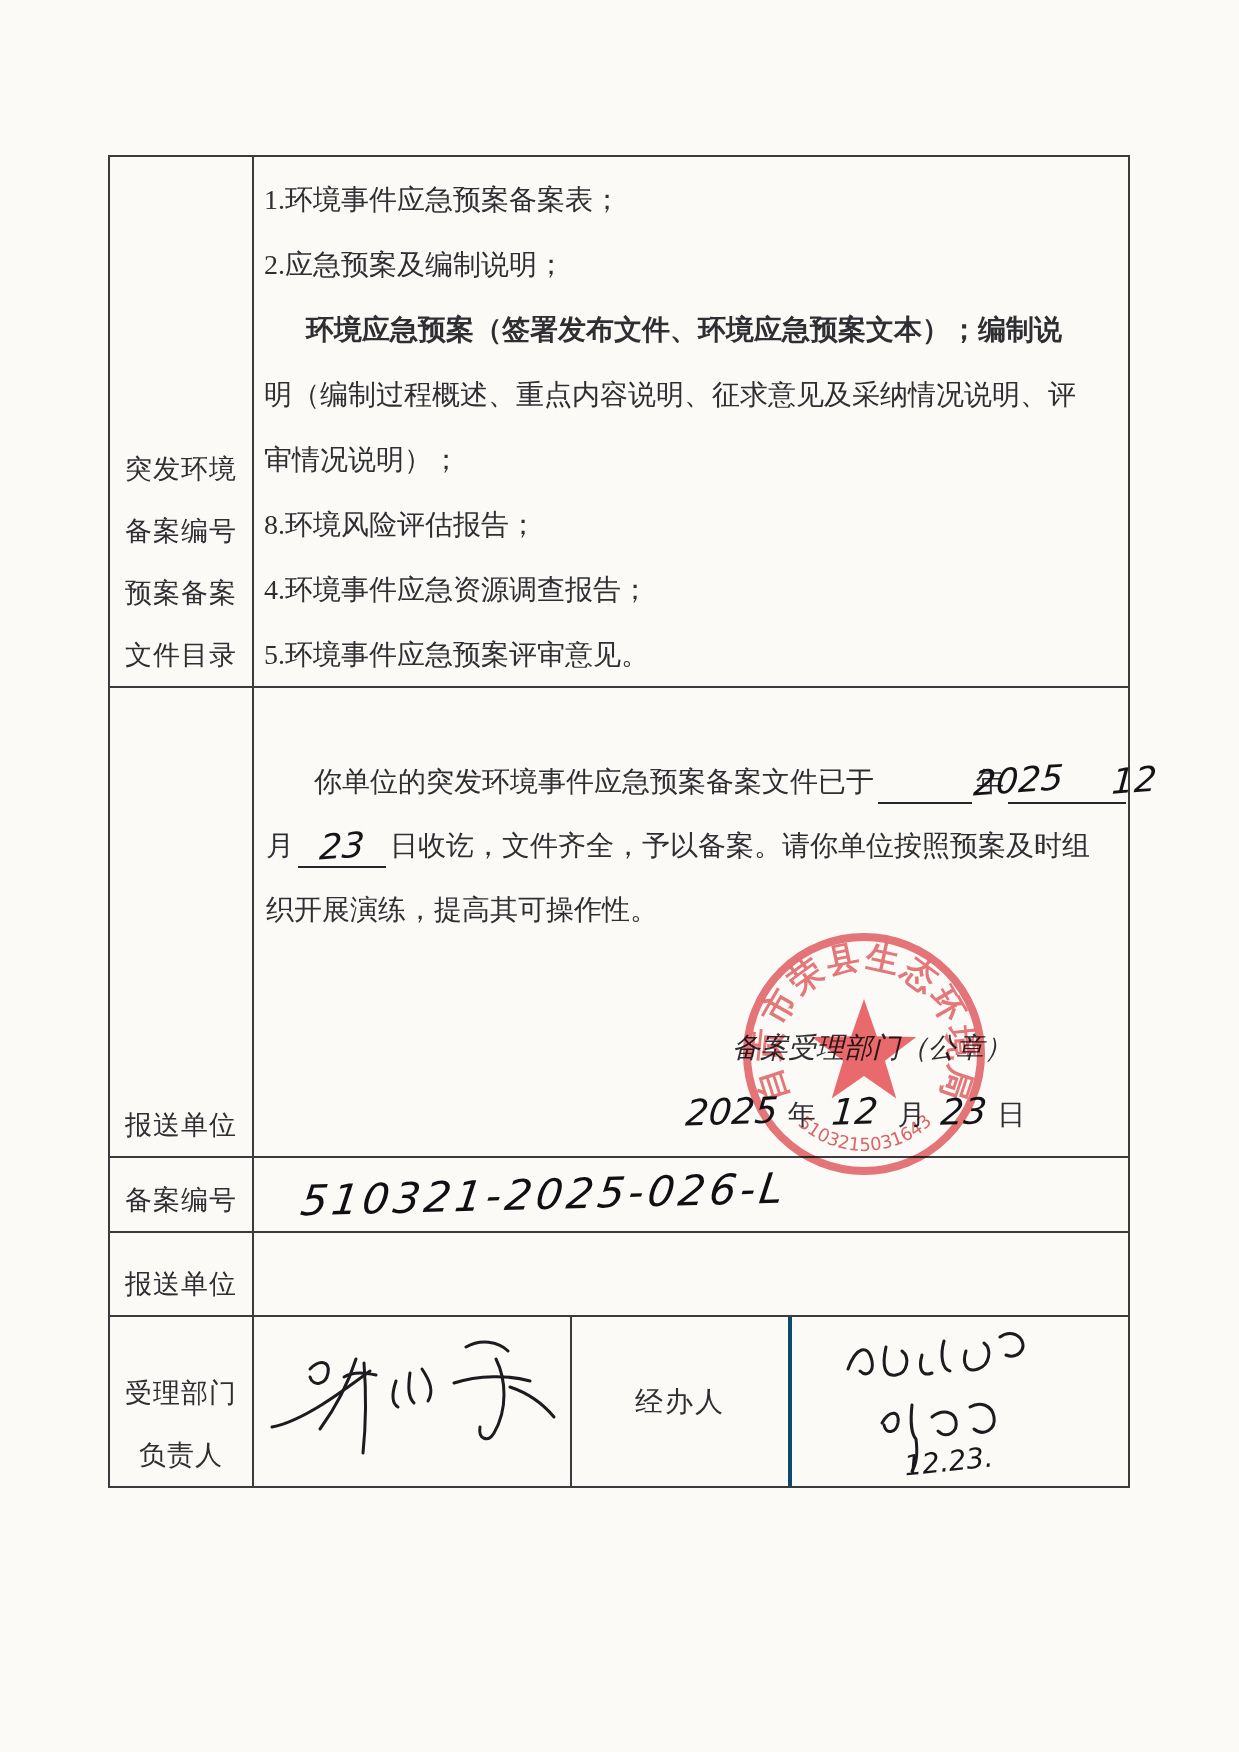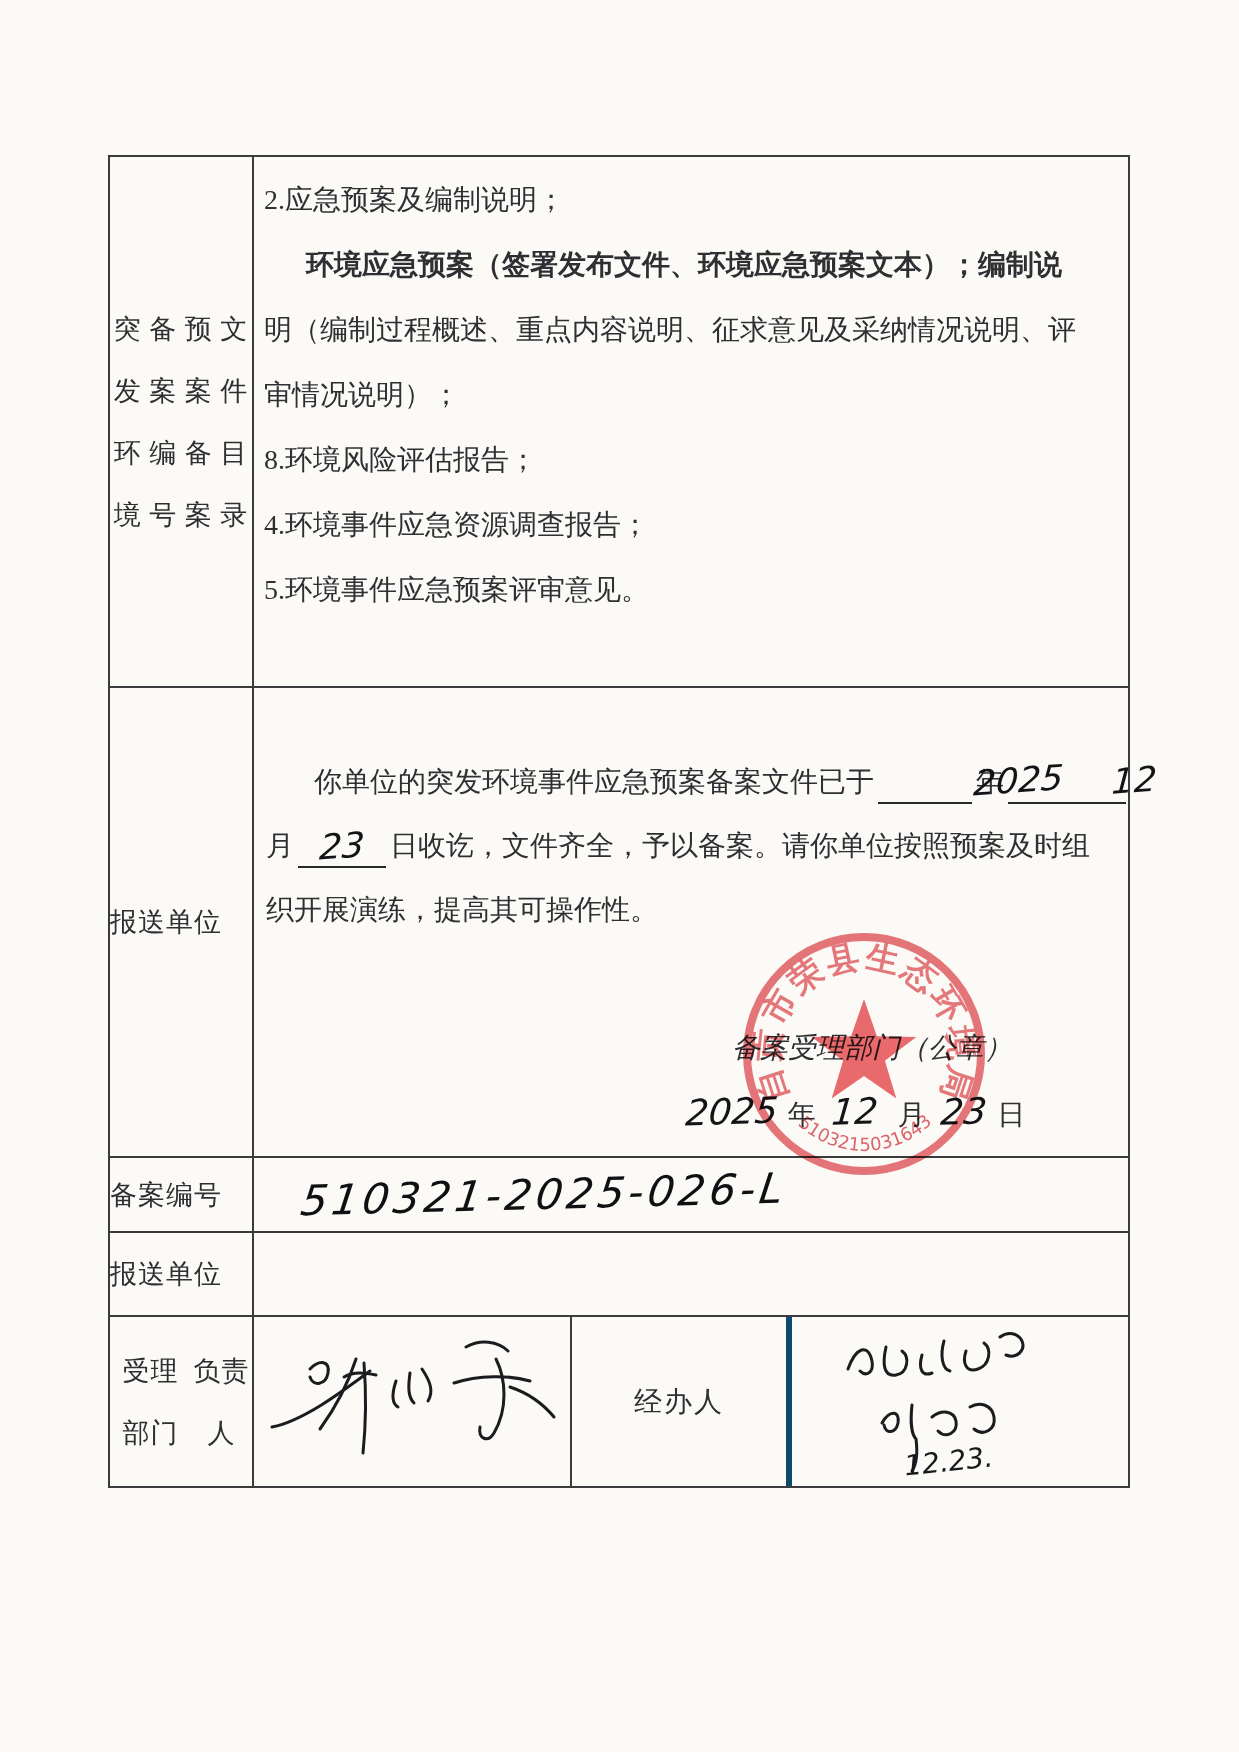--- a/index.html
+++ b/index.html
@@ -19,21 +19,21 @@
     display:flex;flex-direction:column;
   }
   .row{display:flex;border-bottom:2px solid #3b3b3d;box-sizing:border-box;}
   .row:last-child{border-bottom:none;flex:1;}
   .row-catalog{height:531px;}
   .row-opinion{height:470px;}
   .row-number{height:75px;}
   .row-unit{height:84px;}
   .label-cell{
     width:144px;min-width:144px;border-right:2px solid #3b3b3d;box-sizing:border-box;
-    display:flex;flex-direction:row;justify-content:flex-start;align-items:center;
+    display:flex;flex-direction:column;justify-content:flex-end;align-items:center;
     font-size:27px;line-height:62px;letter-spacing:1px;text-align:center;
   }
   .content-cell{flex:1;box-sizing:border-box;position:relative;}
   
   .catalog-content{padding:10px 12px 0 10px;font-size:28px;}
   .cat-line{line-height:65px;white-space:nowrap;}
   .cat-line.indent{text-indent:42px;font-weight:bold;}
   
   .opinion-content{padding:62px 14px 0 12px;font-size:28px;}
   .op-line{line-height:64px;white-space:nowrap;}
@@ -58,21 +58,21 @@
   
   .number-content{display:flex;align-items:center;padding-left:48px;}
   .hw-big{
     font-family:"DejaVu Sans",sans-serif;font-style:italic;color:#101014;
     font-size:42px;letter-spacing:4px;display:inline-block;
     transform:skewX(-9deg) rotate(-1.5deg);
   }
   
   .sig-cell-1{width:318px;min-width:318px;border-right:2px solid #3b3b3d;box-sizing:border-box;position:relative;}
   .handler-cell{
-    width:220px;min-width:220px;border-right:6px solid #0c4a6e;box-sizing:border-box;
+    width:220px;min-width:220px;border-right:4px solid #0c4a6e;box-sizing:border-box;
     display:flex;align-items:center;justify-content:center;font-size:28px;letter-spacing:2px;text-align:right;
   }
   .sig-cell-2{flex:1;position:relative;}
   .sig-svg{position:absolute;}
   .sig-svg path{fill:none;stroke:#1c1c20;stroke-width:3;stroke-linecap:round;stroke-linejoin:round;}
   .handler-date{
     position:absolute;left:112px;top:128px;
     font-family:"DejaVu Sans",sans-serif;font-style:italic;font-size:28px;color:#17171c;
     transform:rotate(-6deg);white-space:nowrap;
   }
@@ -94,20 +94,21 @@
   <div class="form-table">
 
     <div class="row row-catalog">
       <div class="label-cell">
         <span>突发环境</span>
         <span>备案编号</span>
         <span>预案备案</span>
         <span>文件目录</span>
       </div>
       <div class="content-cell catalog-content">
+        <div class="cat-line">1.环境事件应急预案备案表；</div>
         <div class="cat-line">2.应急预案及编制说明；</div>
         <div class="cat-line indent">环境应急预案（签署发布文件、环境应急预案文本）；编制说</div>
         <div class="cat-line">明（编制过程概述、重点内容说明、征求意见及采纳情况说明、评</div>
         <div class="cat-line">审情况说明）；</div>
         <div class="cat-line">8.环境风险评估报告；</div>
         <div class="cat-line">4.环境事件应急资源调查报告；</div>
         <div class="cat-line">5.环境事件应急预案评审意见。</div>
       </div>
     </div>
 

